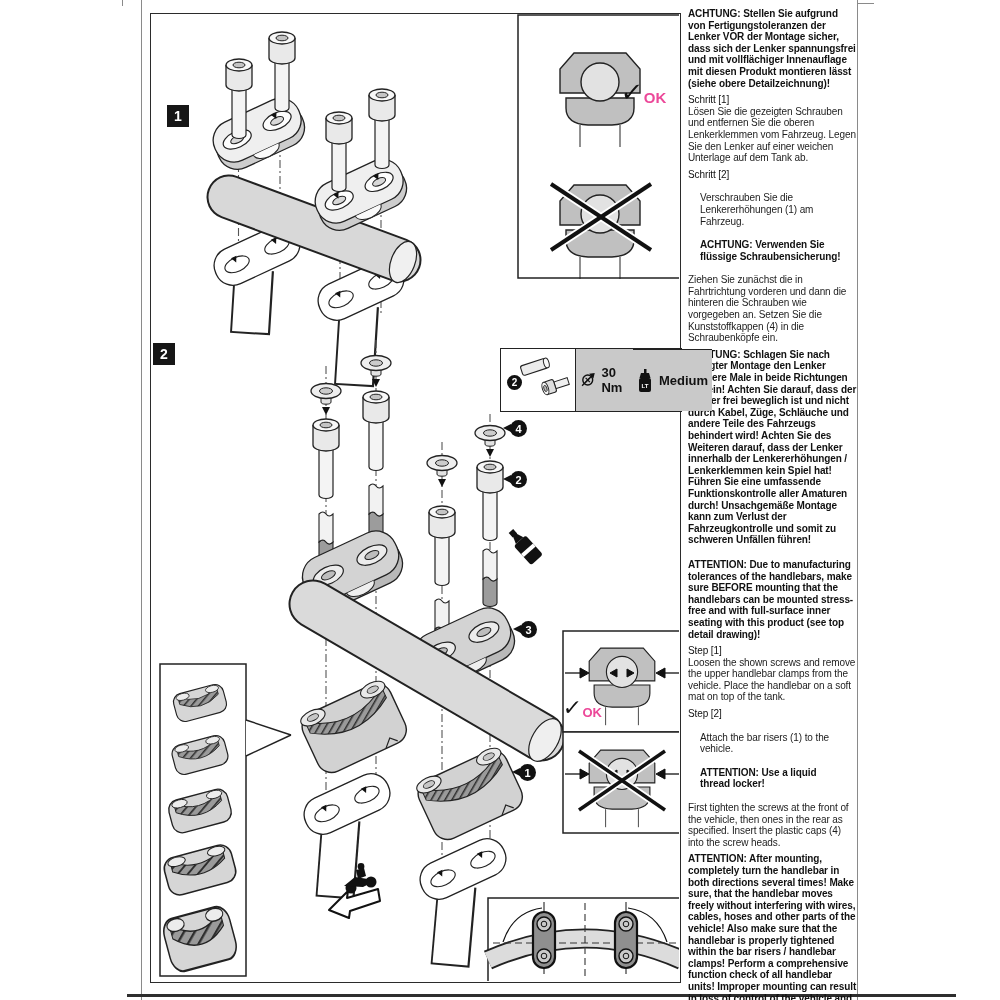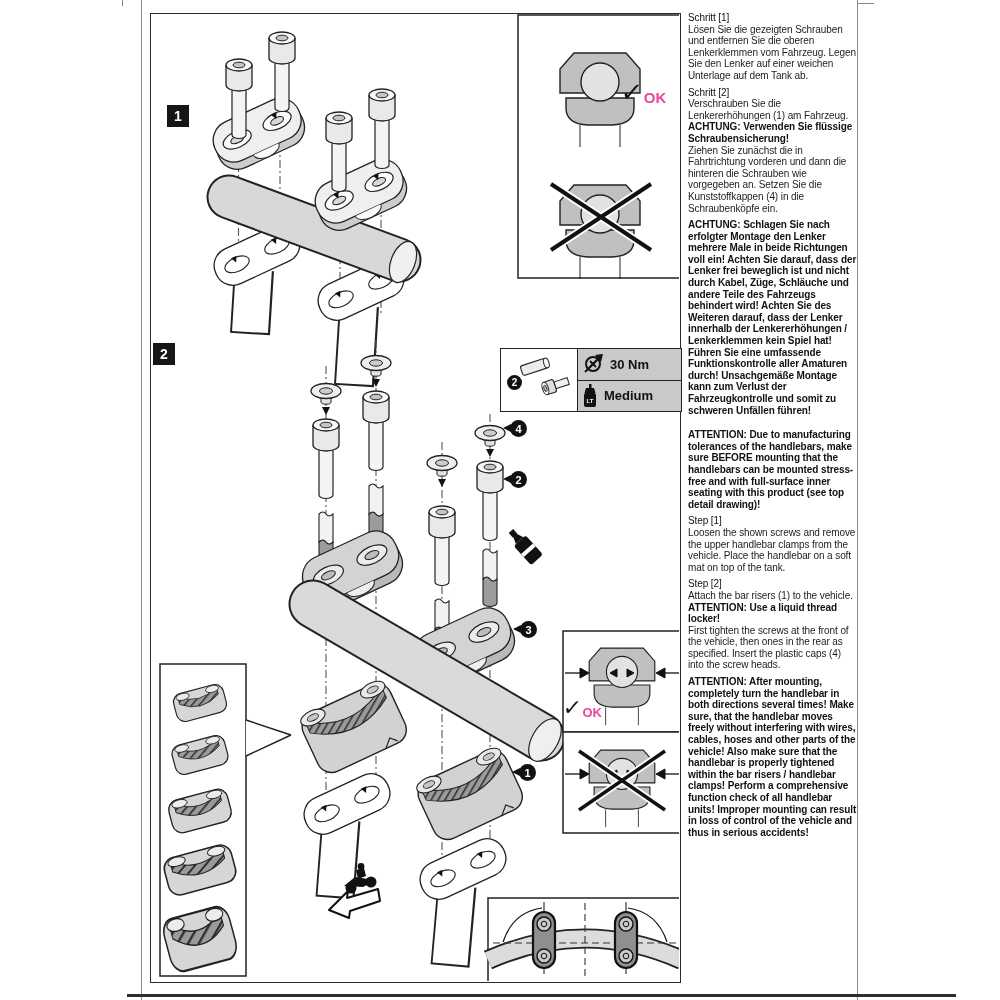--- a/index.html
+++ b/index.html
@@ -22,29 +22,29 @@
   .ok-top .check{font-size:26px;}
   .ok-top .ok-text{font-size:15px;}
   .ok-mid .check{font-size:22px;}
   .ok-mid .ok-text{font-size:13px;}
   
   .torque-box{position:absolute;left:500px;top:348px;width:182px;height:64px;border:1.5px solid #222;
               box-sizing:border-box;display:flex;z-index:4;background:#fff;}
   .tb-left{width:76px;position:relative;border-right:1.5px solid #222;background:#fff;}
   .tb-badge{position:absolute;left:6px;top:26px;width:15px;height:15px;border-radius:50%;background:#111;
             color:#fff;font-size:10px;font-weight:bold;display:flex;align-items:center;justify-content:center;}
-  .tb-right{flex:1;display:flex;flex-direction:column;}
+  .tb-right{flex:1;display:flex;flex-direction:row;}
   .tb-row{flex:1;background:#c9c9c9;display:flex;align-items:center;gap:6px;padding:0 4px;box-sizing:border-box;}
   .tb-row+.tb-row{border-top:1.5px solid #222;}
   .tb-label{font-size:13px;font-weight:bold;color:#111;}
   
   .text-col{position:absolute;left:688px;top:8px;width:170px;font-size:10px;line-height:11.6px;
             letter-spacing:-0.1px;color:#1c1c1c;}
   .text-col p{margin:0 0 5px;}
-  .text-col p.tight{margin:0;}
+  .text-col p.tight{margin:12px;}
   .text-col .warn{font-weight:bold;color:#111;}
   .text-col h4{margin:4px 0 0;font-size:10px;line-height:11.6px;font-weight:normal;color:#111;}
   .en-block{margin-top:13px;}
 </style>
 </head>
 <body>
 
 <div class="page">
 
   <div class="vrule" style="left:141px"></div>
@@ -355,20 +355,21 @@
           <rect x="2" y="9" width="12" height="14" rx="2" fill="#111"></rect>
           <text x="8" y="19" text-anchor="middle" font-size="6" font-weight="bold" fill="#fff" font-family="Liberation Sans, sans-serif">LT</text>
         </svg>
         <span class="tb-label">Medium</span>
       </div>
     </div>
   </div>
 
   <div class="text-col">
     <div>
+      <p class="warn">ACHTUNG: Stellen Sie aufgrund von Fertigungstoleranzen der Lenker VOR der Montage sicher, dass sich der Lenker spannungsfrei und mit vollflächiger Innenauflage mit diesen Produkt montieren lässt (siehe obere Detailzeichnung)!</p>
       <h4>Schritt [1]</h4>
       <p>Lösen Sie die gezeigten Schrauben und entfernen Sie die oberen Lenkerklemmen vom Fahrzeug. Legen Sie den Lenker auf einer weichen Unterlage auf dem Tank ab.</p>
       <h4>Schritt [2]</h4>
       <p class="tight">Verschrauben Sie die Lenkererhöhungen (1) am Fahrzeug.</p>
       <p class="tight warn">ACHTUNG: Verwenden Sie flüssige Schraubensicherung!</p>
       <p>Ziehen Sie zunächst die in Fahrtrichtung vorderen und dann die hinteren die Schrauben wie vorgegeben an. Setzen Sie die Kunststoffkappen (4) in die Schraubenköpfe ein.</p>
       <p class="warn">ACHTUNG: Schlagen Sie nach erfolgter Montage den Lenker mehrere Male in beide Richtungen voll ein! Achten Sie darauf, dass der Lenker frei beweglich ist und nicht durch Kabel, Züge, Schläuche und andere Teile des Fahrzeugs behindert wird! Achten Sie des Weiteren darauf, dass der Lenker innerhalb der Lenkererhöhungen / Lenkerklemmen kein Spiel hat! Führen Sie eine umfassende Funktionskontrolle aller Amaturen durch! Unsachgemäße Montage kann zum Verlust der Fahrzeugkontrolle und somit zu schweren Unfällen führen!</p>
     </div>
     <div class="en-block">
       <p class="warn">ATTENTION: Due to manufacturing tolerances of the handlebars, make sure BEFORE mounting that the handlebars can be mounted stress-free and with full-surface inner seating with this product (see top detail drawing)!</p>

